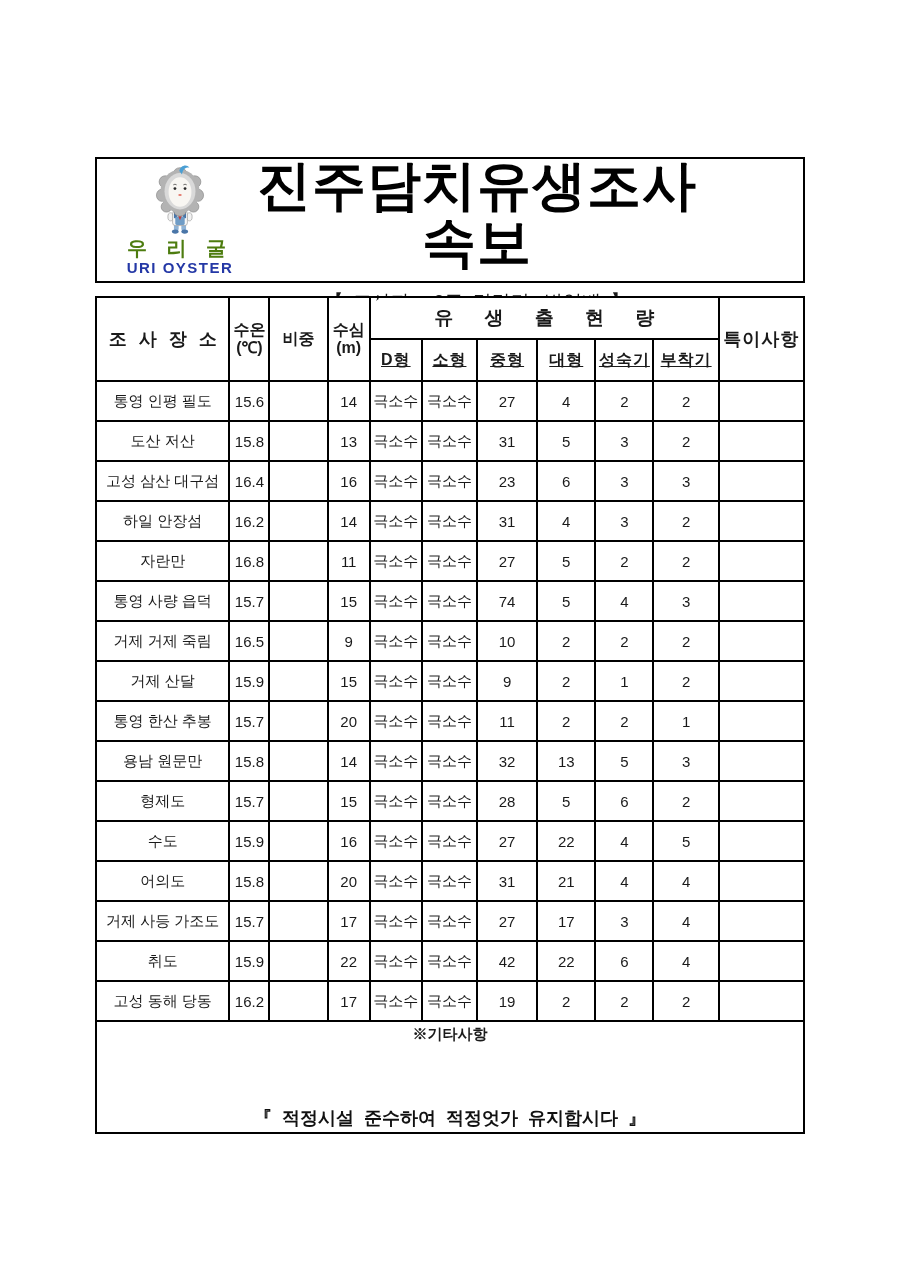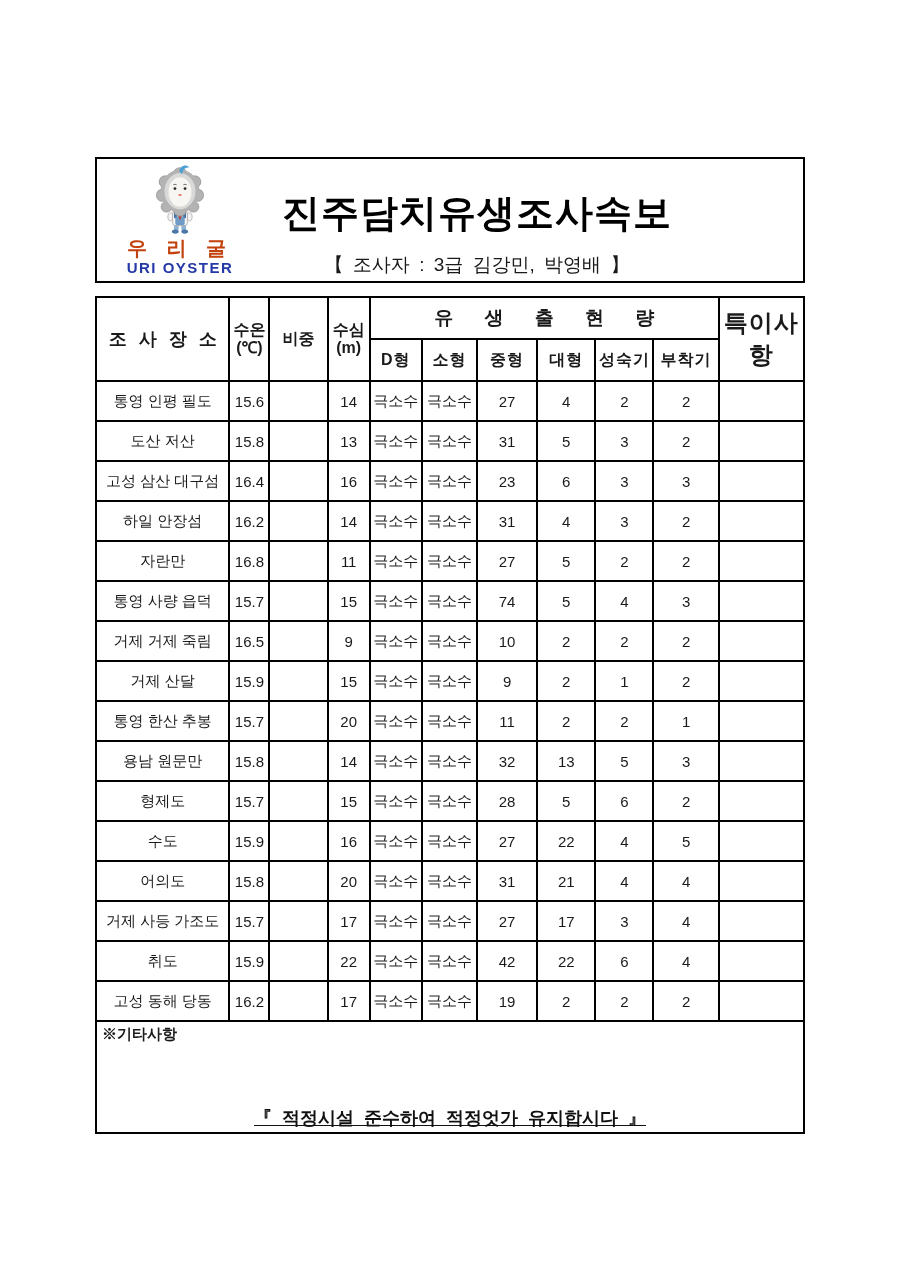--- a/index.html
+++ b/index.html
@@ -8,51 +8,51 @@
     font-family:"Liberation Sans",sans-serif;color:#111;overflow:hidden;
   }
   
   .header-box{
     position:absolute;left:95px;top:157px;width:710px;height:126px;
     border:2px solid #000;box-sizing:border-box;
     display:flex;align-items:center;
   }
   .logo{width:150px;margin-left:8px;text-align:center;flex:0 0 auto;}
   .logo svg{width:84px;height:74px;display:block;margin:0 auto;}
-  .logo-kr{color:#c2410c;font-weight:bold;font-size:20px;letter-spacing:7px;line-height:1.1;}
+  .logo-kr{color:#4d7c0f;font-weight:bold;font-size:20px;letter-spacing:7px;line-height:1.1;}
   .logo-en{color:#2438a6;font-weight:bold;font-size:15px;letter-spacing:1.5px;line-height:1.2;}
   .title-block{flex:1;text-align:center;padding-right:104px;}
-  .doc-title{font-size:38px;font-weight:bold;letter-spacing:1px;color:#000;line-height:1.05;margin-top:32px;}
+  .doc-title{font-size:54px;font-weight:bold;letter-spacing:1px;color:#000;line-height:1.05;margin-top:32px;}
   .doc-date{font-size:19px;margin-top:9px;word-spacing:7px;color:#1a1a1a;}
   .doc-surveyor{font-size:19px;margin-top:19px;word-spacing:4px;color:#1a1a1a;}
   
   table.survey{
     position:absolute;left:95px;top:296px;width:710px;
     border-collapse:collapse;table-layout:fixed;
   }
   table.survey th,table.survey td{
     border:2px solid #000;text-align:center;vertical-align:middle;
     padding:0;overflow:hidden;color:#1a1a1a;
   }
   thead th{font-weight:bold;height:40px;background:#fff;}
   .th-loc{font-size:18px;word-spacing:7px;margin-left:44px;}
   .th-mid{font-size:16px;line-height:1.15;}
   .th-group{font-size:19px;word-spacing:26px;border-radius:17px;}
-  .th-sub{font-size:16px;letter-spacing:1px;height:40px;}
-  .th-notes{font-size:24px;letter-spacing:1px;}
+  .th-sub{font-size:16px;letter-spacing:1px;height:40px;text-decoration:underline;}
+  .th-notes{font-size:18px;letter-spacing:1px;}
   tbody td{font-size:15px;height:38px;}
   tbody td.loc{font-size:15px;text-align:center;}
   tfoot td.etc-cell{
-    height:104px;text-align:left;vertical-align:top;
+    height:104px;text-align:center;vertical-align:top;
     font-size:15px;font-weight:bold;padding:3px 5px;
   }
   
   .footer-slogan{
     position:absolute;left:95px;top:1106px;width:710px;text-align:center;
-    font-size:18px;font-weight:bold;word-spacing:5px;color:#111;text-decoration:underline;
+    font-size:18px;font-weight:bold;word-spacing:5px;color:#111;
   }
 </style>
 </head>
 <body>
 
 <div class="page">
 
   <div class="header-box">
     <div class="logo">
       <svg viewBox="0 0 100 110" aria-hidden="true">

